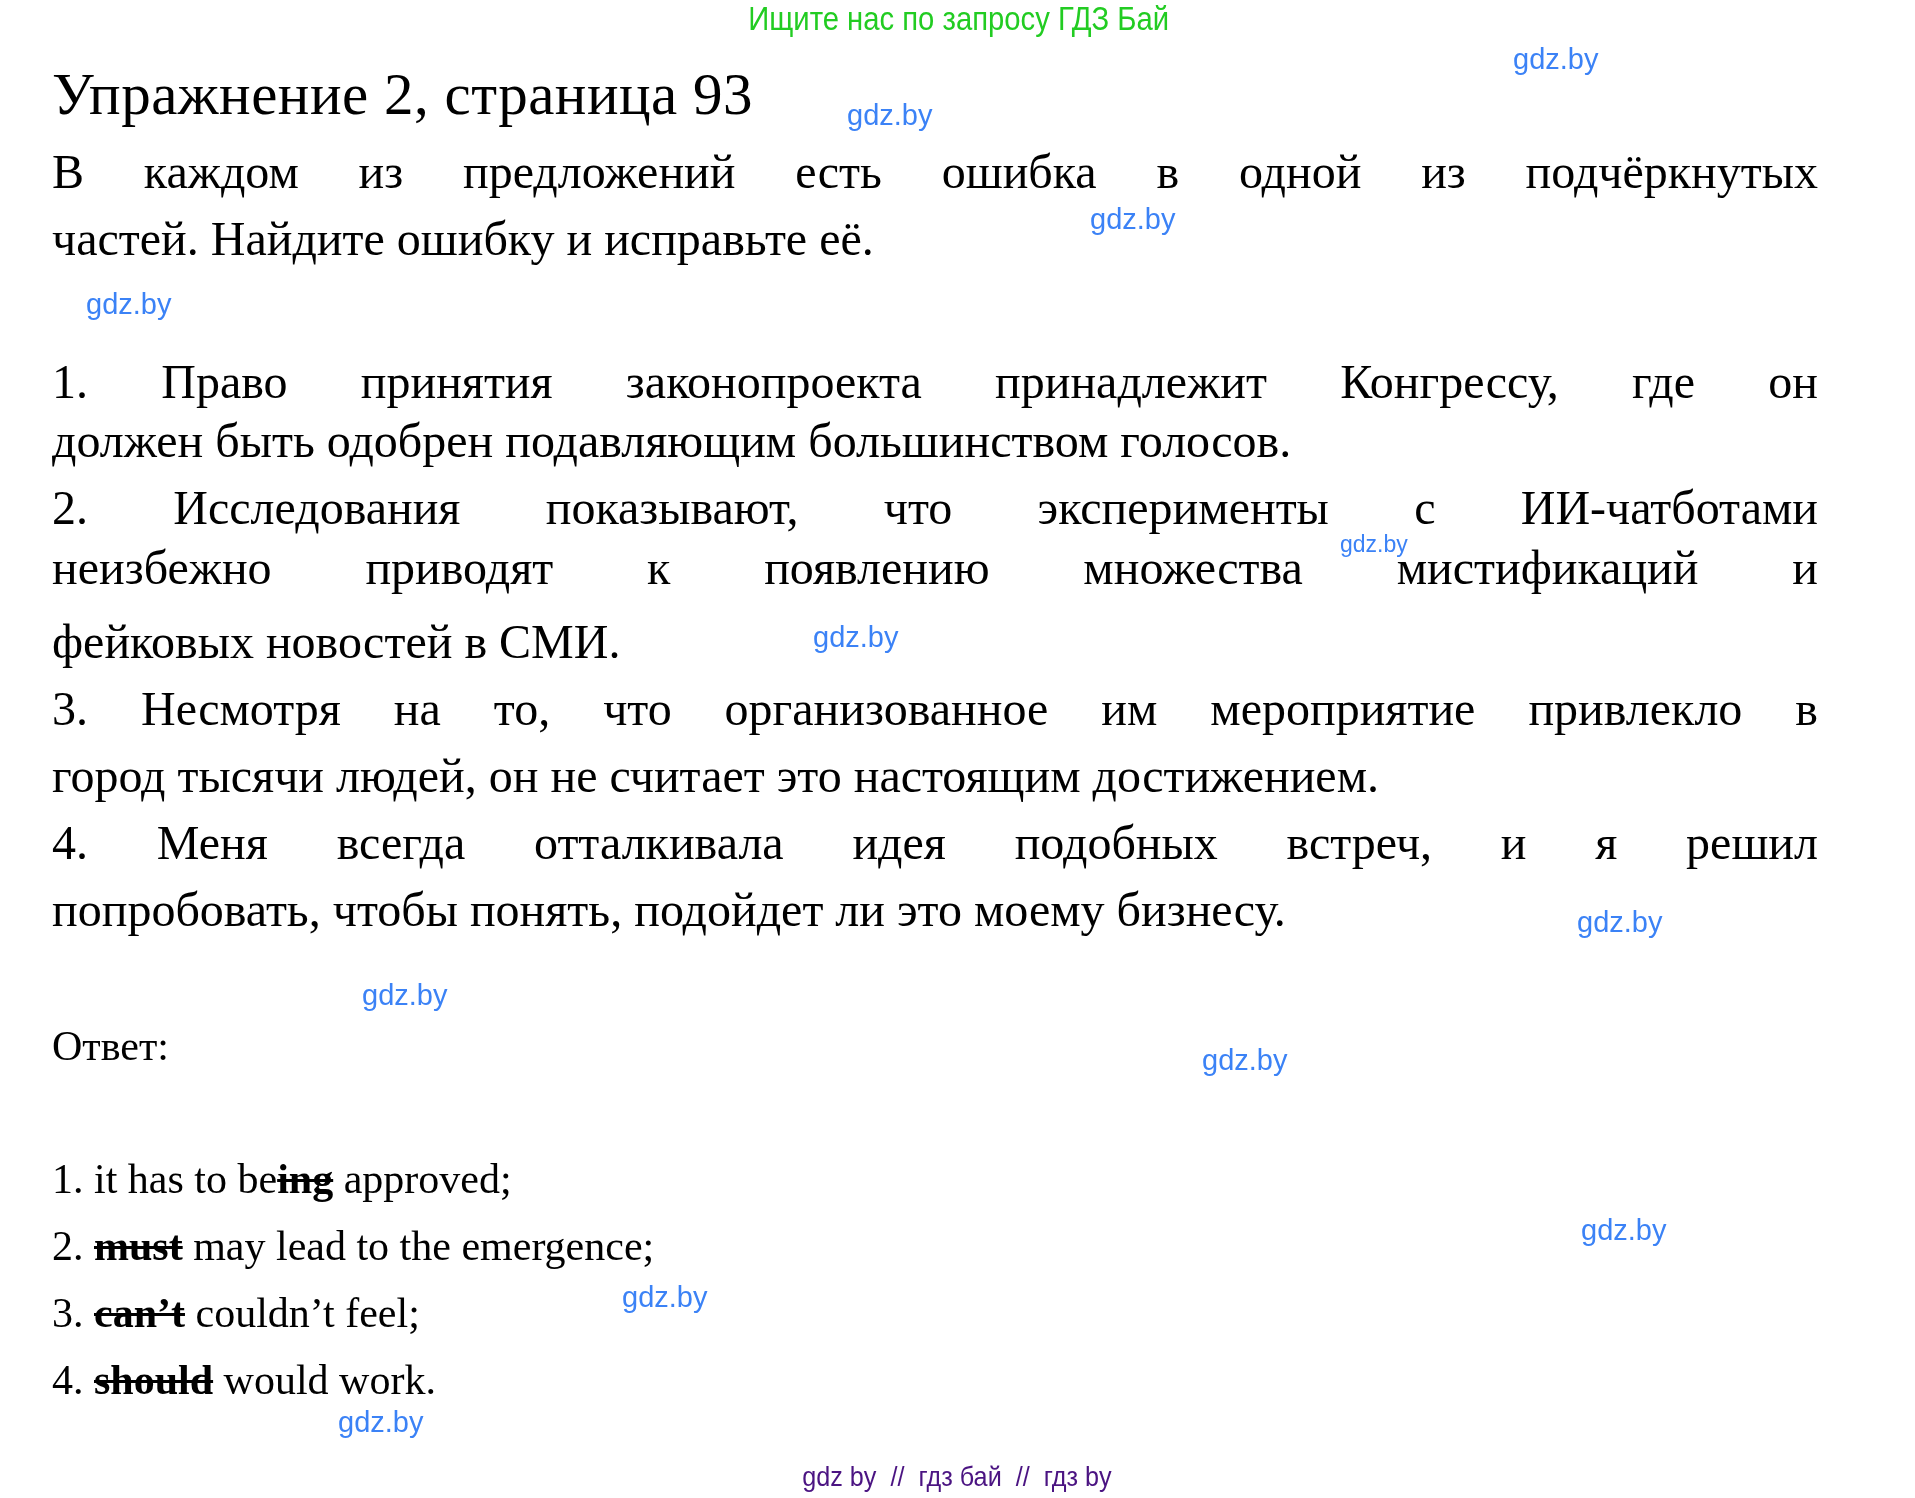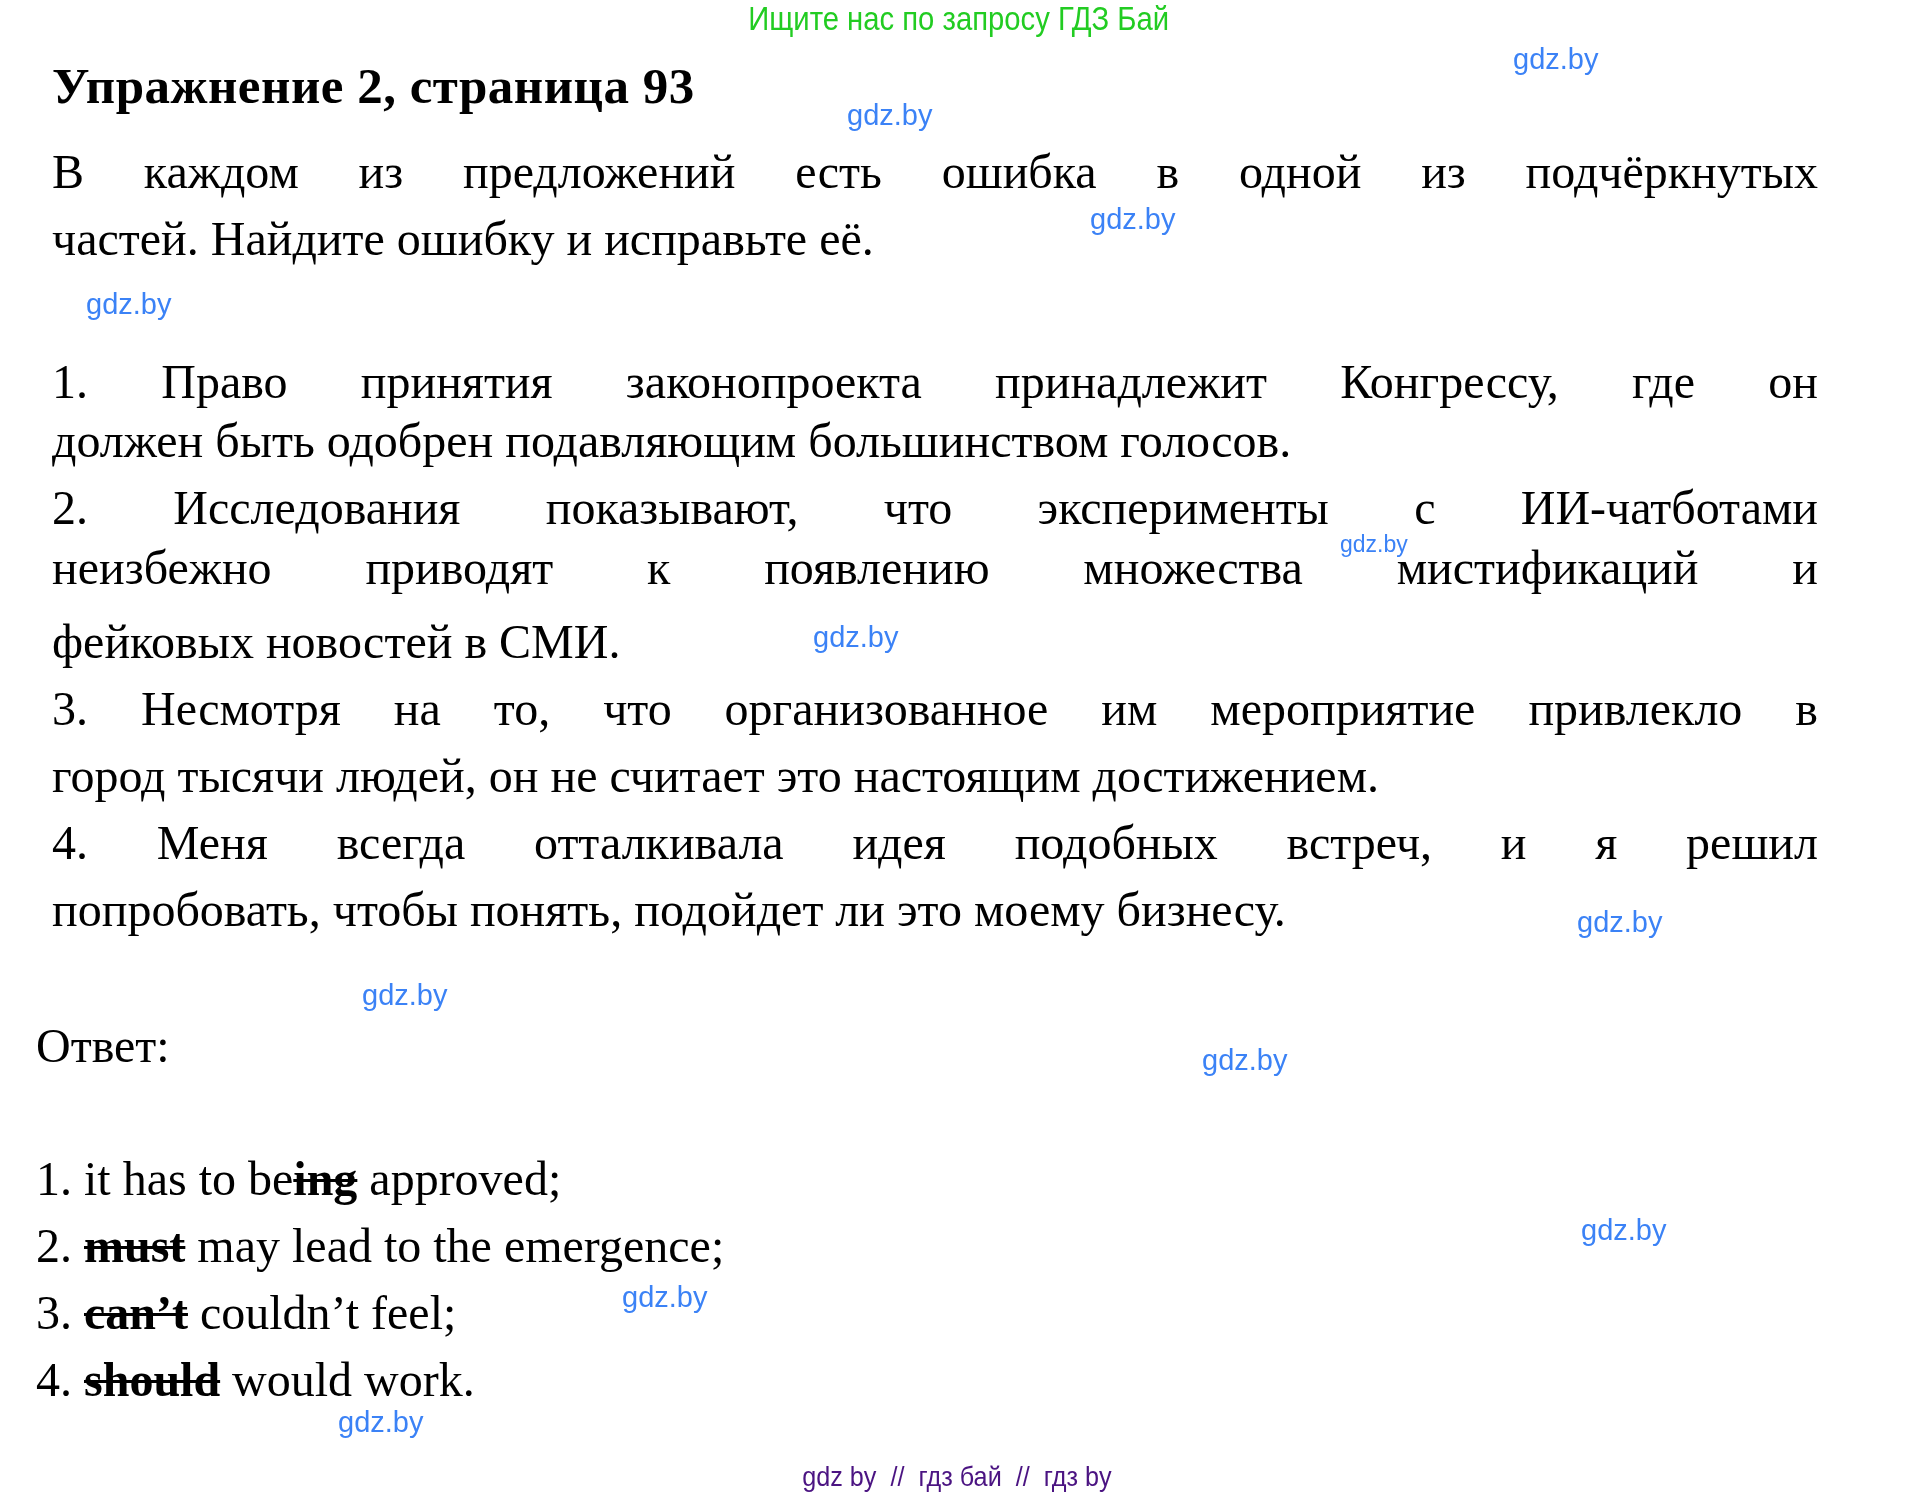--- a/index.html
+++ b/index.html
@@ -9,31 +9,31 @@
     font-family: "Liberation Serif", serif;
   }
   .abs { position: absolute; white-space: nowrap; }
   .banner {
     left: 714px; top: -2px; width: 490px; height: 40px;
     font-family: "Liberation Sans", sans-serif; font-size: 34px; line-height: 40px;
     color: #22cc22; text-align: center;
   }
   .banner span { display: inline-block; transform: scaleX(0.86); transform-origin: center; }
   .title {
-    left: 52px; top: 52px; font-size: 51px; font-weight: bold; line-height: 68px;
+    left: 52px; top: 60px; font-size: 59px; font-weight: normal; line-height: 68px;
     letter-spacing: 0.5px;
   }
   .line {
     position: absolute; left: 52px; width: 1766px; height: 68px;
     font-size: 48px; line-height: 68px; white-space: nowrap;
     text-align: justify; text-align-last: justify;
   }
   .line.last { text-align: left; text-align-last: left; }
   .ans {
-    position: absolute; left: 36px; font-size: 48px; line-height: 68px; white-space: nowrap;
+    position: absolute; left: 52px; font-size: 42px; line-height: 68px; white-space: nowrap;
   }
   .strike { font-weight: bold; text-decoration: line-through; text-decoration-thickness: 3px; }
   .wm {
     position: absolute; white-space: nowrap;
     font-family: "Liberation Sans", sans-serif; font-size: 29px; line-height: 34px; color: #3b82f6;
   }
   .wm.small { font-size: 23px; line-height: 28px; }
   .footer {
     left: 747px; top: 1458px; width: 420px; height: 38px;
     font-family: "Liberation Sans", sans-serif; font-size: 28px; line-height: 38px;

